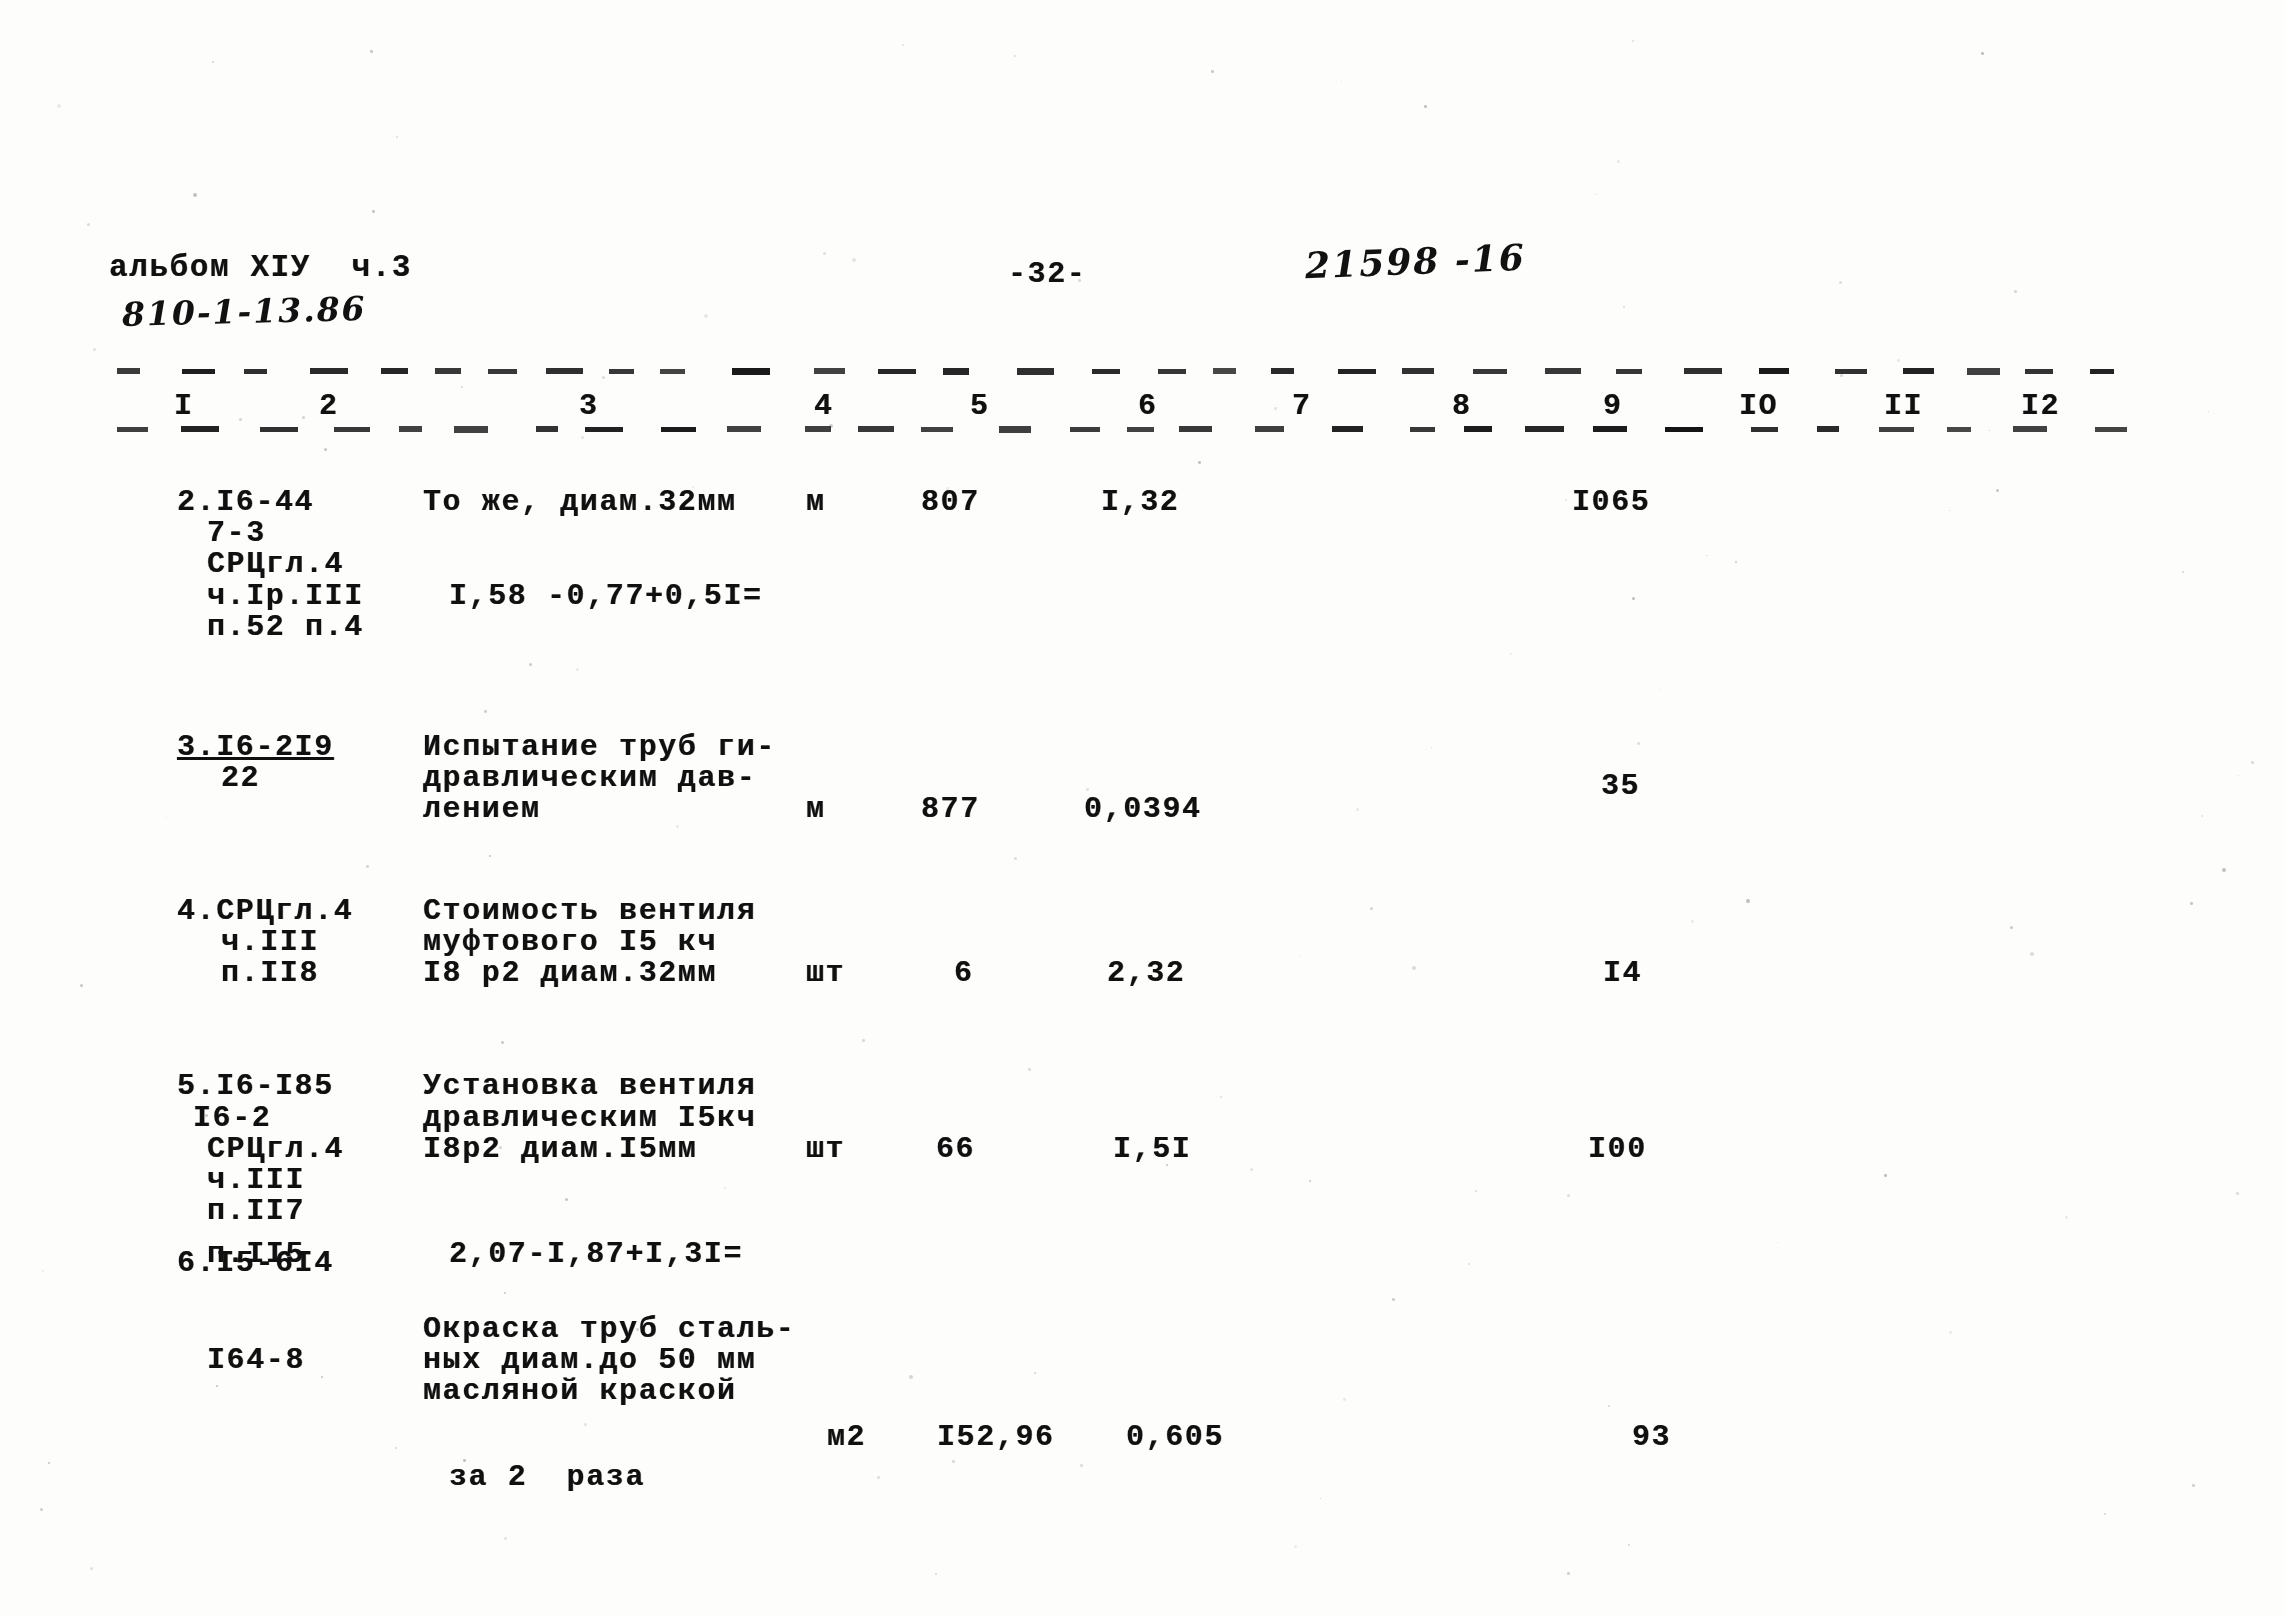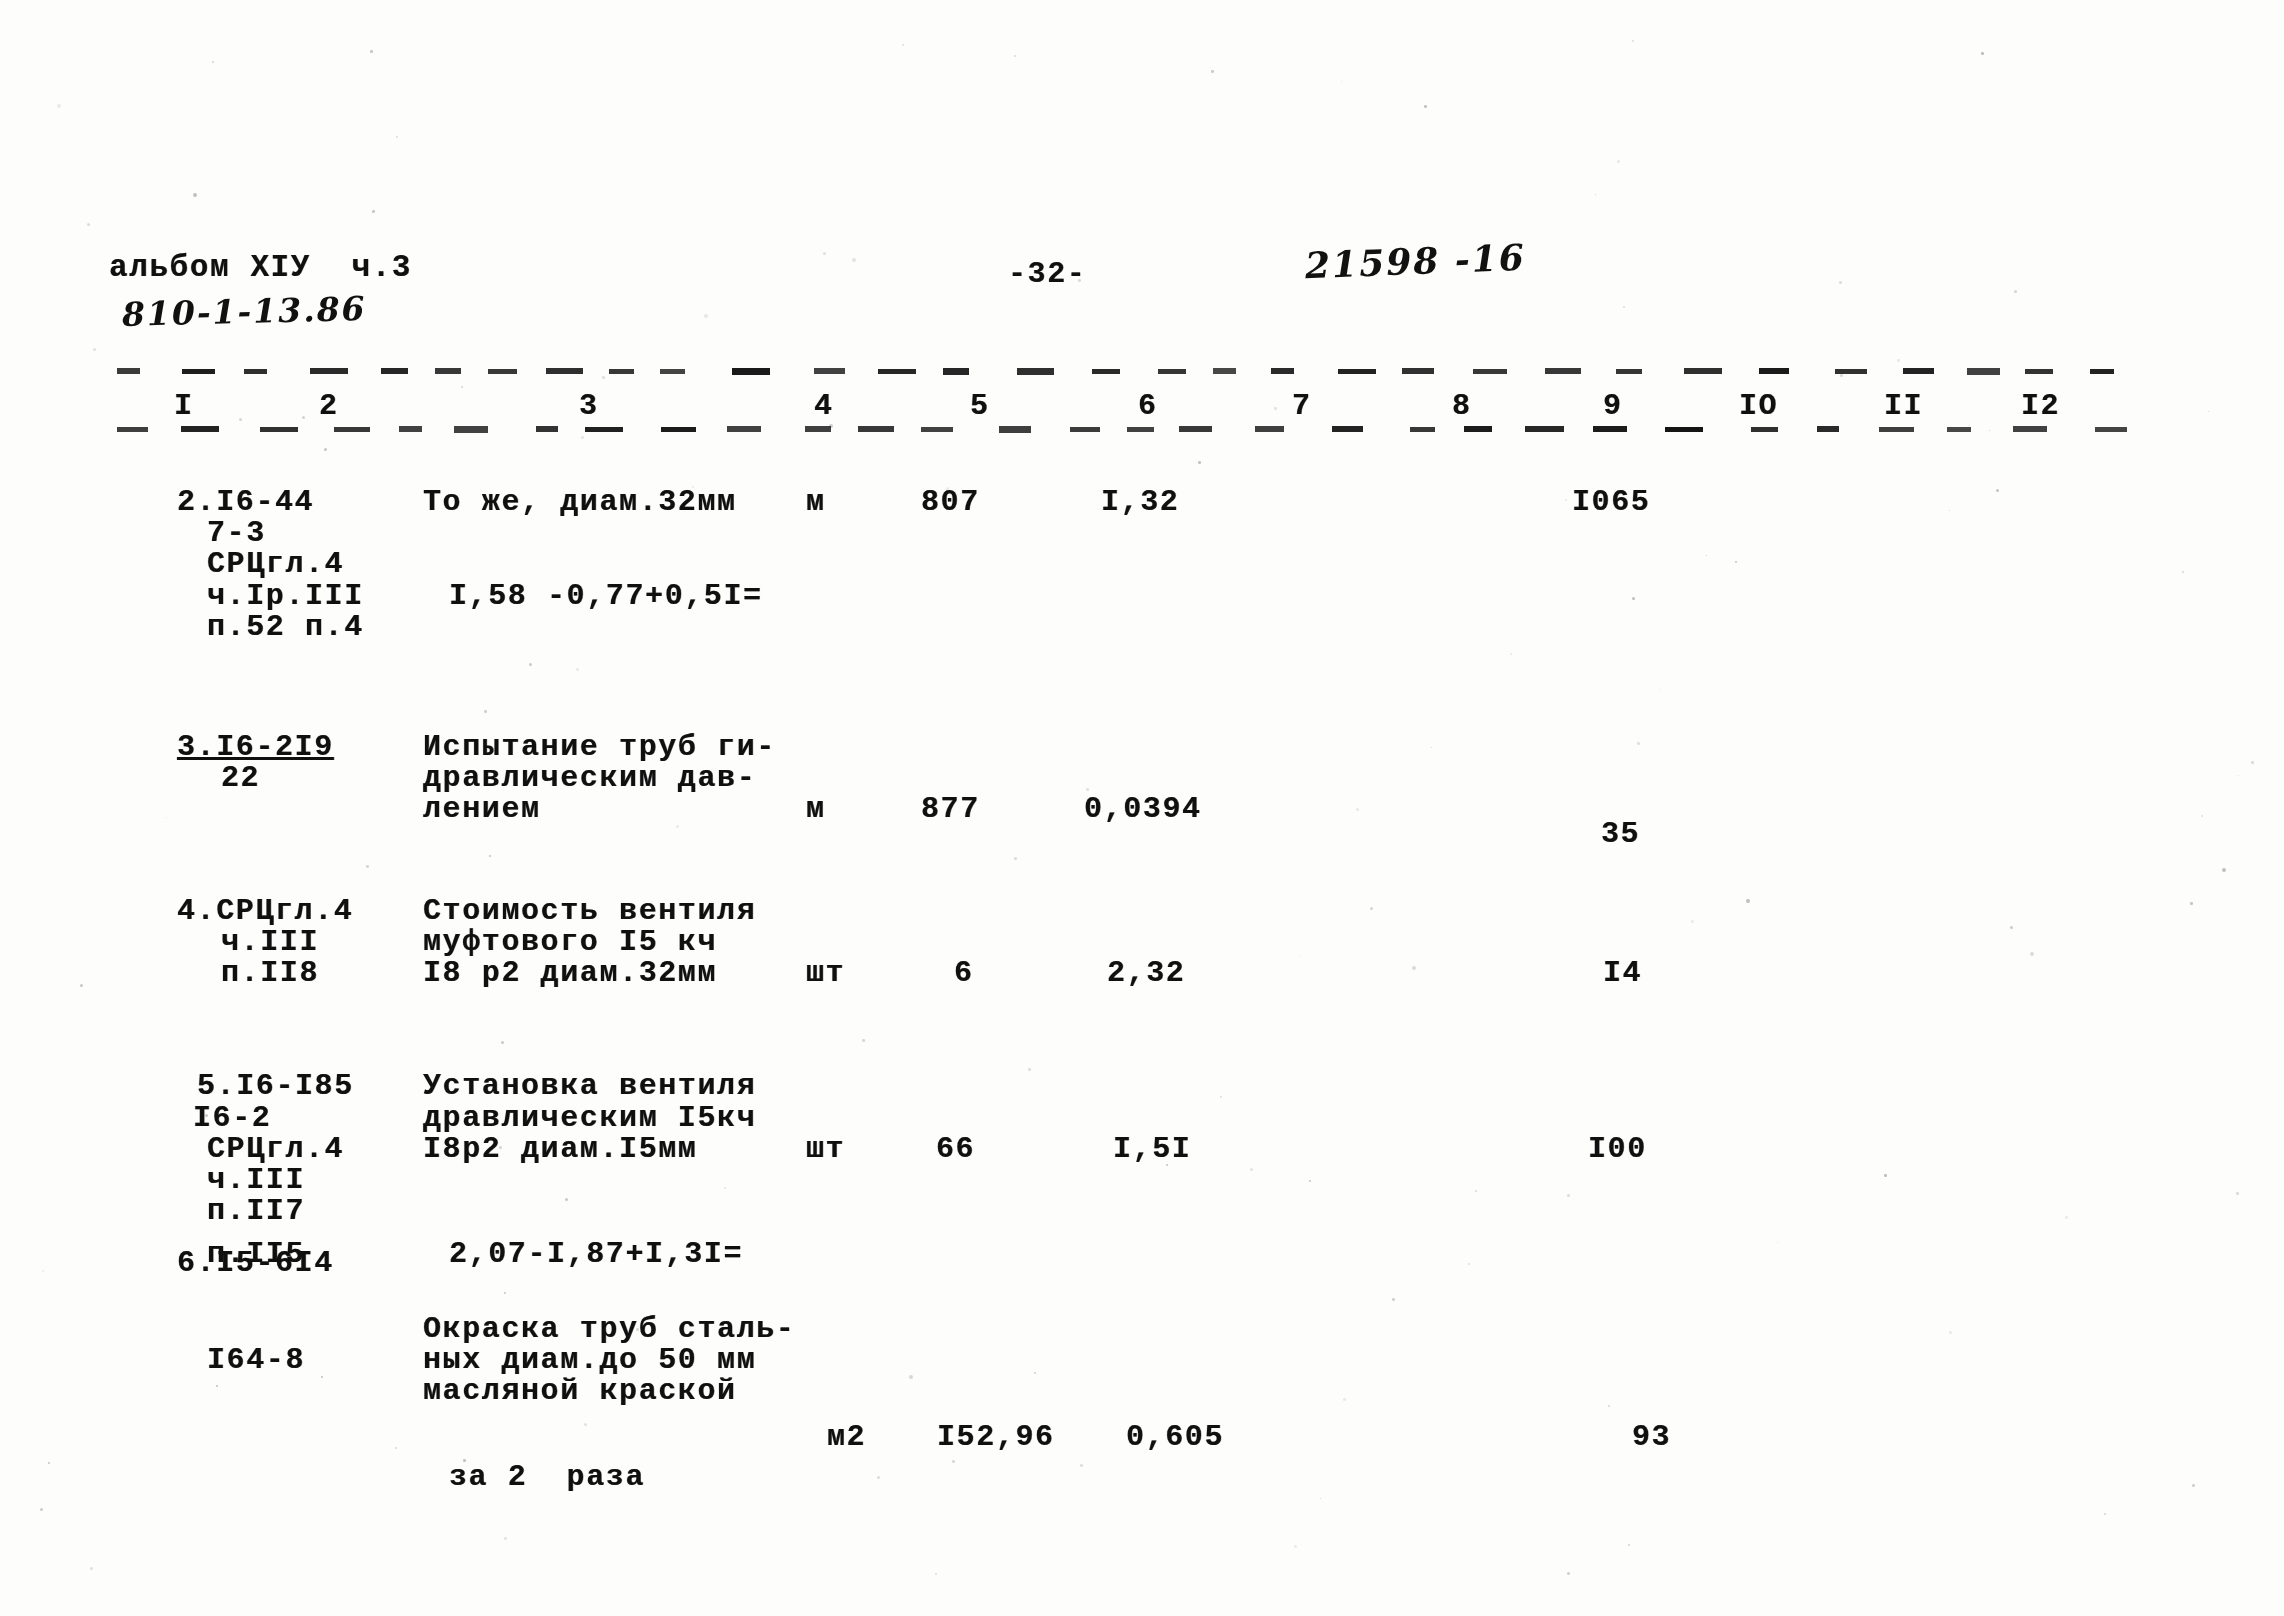--- a/index.html
+++ b/index.html
@@ -308,36 +308,36 @@
 <div class="cell tw" style="left:177px; top:728px;text-decoration:underline;">3.I6-2I9</div>
 <div class="cell tw" style="left:221px; top:759px;">22</div>
 
 <div class="cell tw" style="left:423px; top:728px;">Испытание труб ги-</div>
 <div class="cell tw" style="left:423px; top:759px;">дравлическим дав-</div>
 <div class="cell tw" style="left:423px; top:790px;">лением</div>
 
 <div class="cell tw num" style="left:806px; top:790px;">м</div>
 <div class="cell tw num" style="left:921px; top:790px;">877</div>
 <div class="cell tw num" style="left:1084px; top:790px;">0,0394</div>
-<div class="cell tw num" style="left:1601px; top:815px;">35</div>
+<div class="cell tw num" style="left:1601px; top:767px;">35</div>
 
 <div class="cell tw" style="left:177px; top:892px;">4.СРЦгл.4</div>
 <div class="cell tw" style="left:221px; top:923px;">ч.III</div>
 <div class="cell tw" style="left:221px; top:954px;">п.II8</div>
 
 <div class="cell tw" style="left:423px; top:892px;">Стоимость вентиля</div>
 <div class="cell tw" style="left:423px; top:923px;">муфтового I5 кч</div>
 <div class="cell tw" style="left:423px; top:954px;">I8 р2 диам.32мм</div>
 
 <div class="cell tw num" style="left:806px; top:954px;">шт</div>
 <div class="cell tw num" style="left:954px; top:954px;">6</div>
 <div class="cell tw num" style="left:1107px; top:954px;">2,32</div>
 <div class="cell tw num" style="left:1603px; top:954px;">I4</div>
 
-<div class="cell tw" style="left:177px; top:1067px;margin-left:20px;">5.I6-I85</div>
+<div class="cell tw" style="left:177px; top:1067px;">5.I6-I85</div>
 <div class="cell tw" style="left:193px; top:1099px;">I6-2</div>
 <div class="cell tw" style="left:207px; top:1130px;">СРЦгл.4</div>
 <div class="cell tw" style="left:207px; top:1161px;">ч.III</div>
 <div class="cell tw" style="left:207px; top:1192px;">п.II7</div>
 <div class="cell tw" style="left:207px; top:1235px;">п.II5</div>
 
 <div class="cell tw" style="left:423px; top:1067px;">Установка вентиля</div>
 <div class="cell tw" style="left:423px; top:1099px;">дравлическим I5кч</div>
 <div class="cell tw" style="left:423px; top:1130px;">I8р2 диам.I5мм</div>
 <div class="cell tw" style="left:449px; top:1235px;">2,07-I,87+I,3I=</div>

